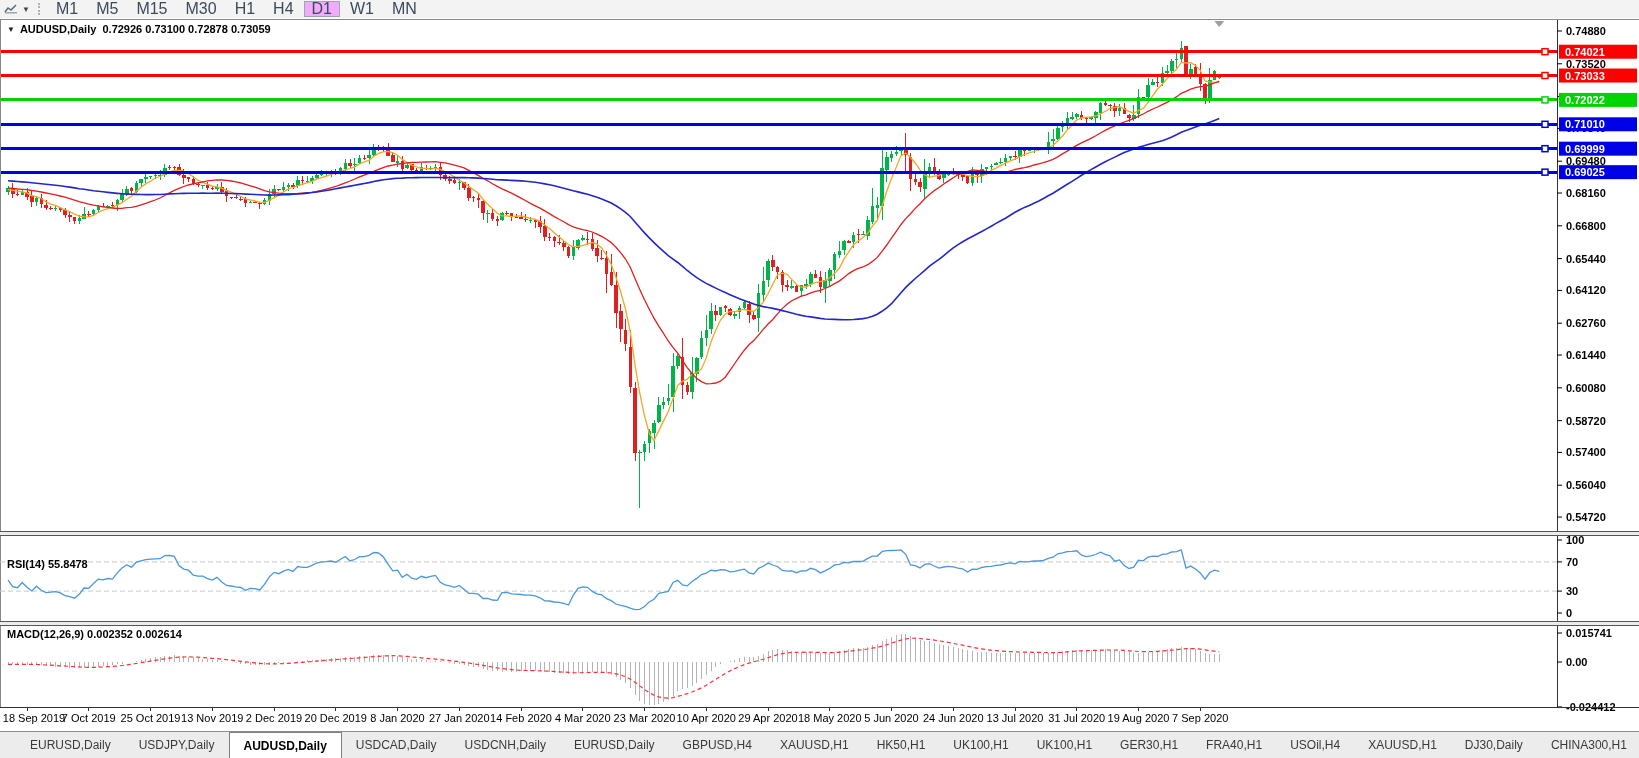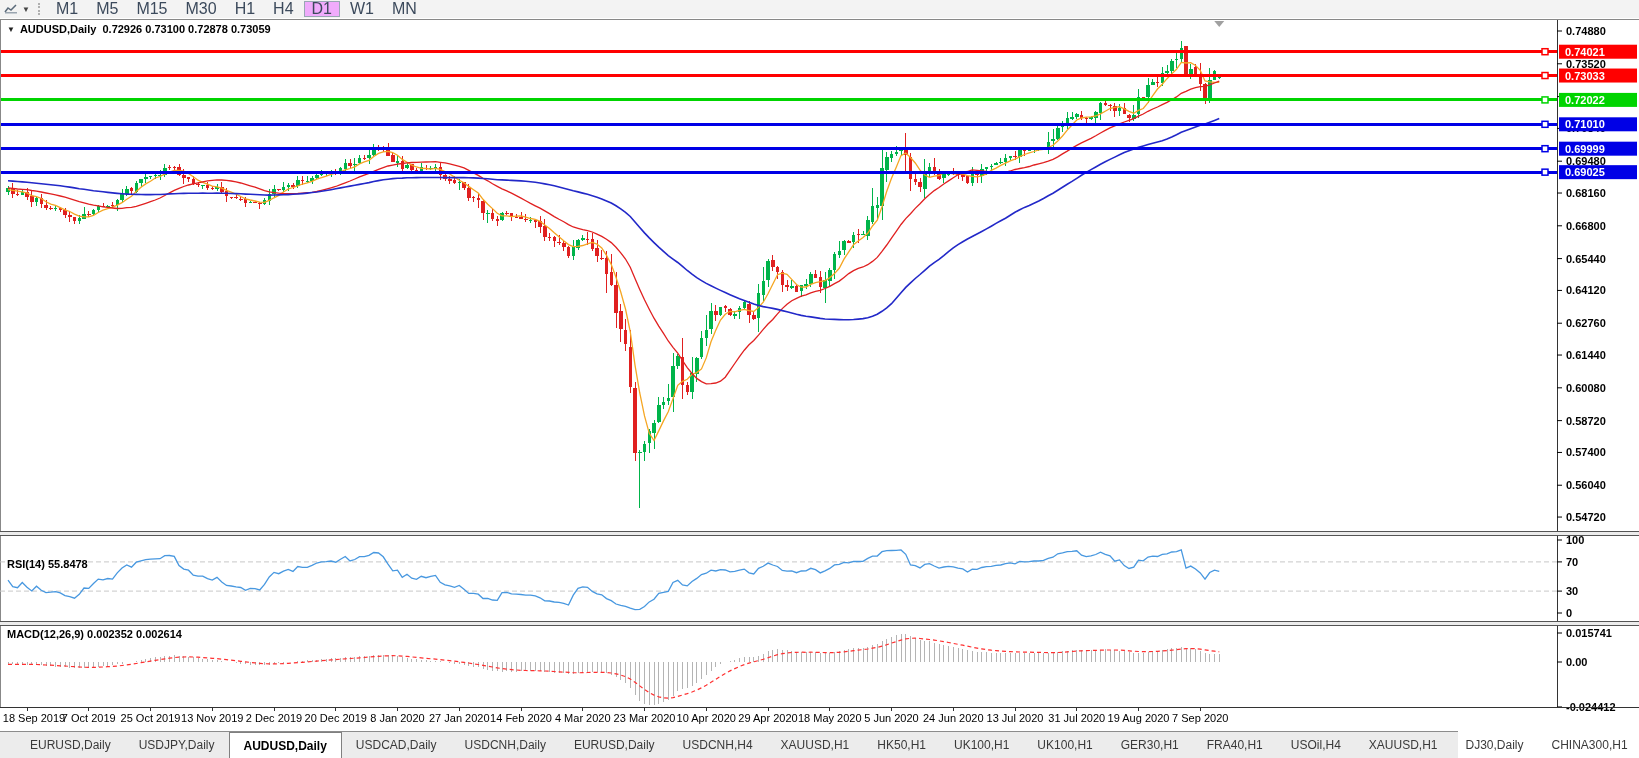--- a/index.html
+++ b/index.html
@@ -12,21 +12,21 @@
   .caret{font-size:8px;color:#444;margin-right:4px;}
   .grip{height:12px;border-left:2px dotted #b0b0b0;margin:0 6px 0 2px;}
   .tf{font-size:16px;color:#3c4a5c;padding:1px 7px;border:1px solid transparent;line-height:12px;cursor:default;}
   .tf.active{background:#f0abfc;border:1px solid #9aa7b5;}
   
   .chart-region{position:absolute;left:0;top:18px;width:1639px;height:713px;background:#fff;}
   svg text{font-family:"Liberation Sans",sans-serif;}
   .ov{position:absolute;font-size:11px;font-weight:bold;color:#000;white-space:pre;z-index:5;}
   .ov .tri{font-size:8px;vertical-align:1px;margin-right:5px;color:#222;}
   
-  .tabbar{position:absolute;left:0;top:731px;width:1458px;height:27px;background:#ececec;
+  .tabbar{position:absolute;left:0;top:731px;width:1639px;height:27px;background:#ececec;
     border-top:1px solid #8c8c8c;display:flex;align-items:stretch;padding-left:16px;box-sizing:border-box;}
   .tab{font-size:12px;color:#3a3a3a;display:flex;align-items:center;padding:0 14px;cursor:default;}
   .tab.active{background:#fff;border:1px solid #808080;border-bottom:none;font-weight:bold;color:#000;}
   .tabdiv{width:1px;background:#bdbdbd;margin:6px 0;}
 </style>
 </head>
 <body>
 
 <div id="app">
 
@@ -735,21 +735,21 @@
       <span class="tab">EURUSD,Daily</span>
       <span class="tabdiv"></span>
       <span class="tab">USDJPY,Daily</span>
       <span class="tab active">AUDUSD,Daily</span>
       <span class="tab">USDCAD,Daily</span>
       <span class="tabdiv"></span>
       <span class="tab">USDCNH,Daily</span>
       <span class="tabdiv"></span>
       <span class="tab">EURUSD,Daily</span>
       <span class="tabdiv"></span>
-      <span class="tab">USDCNH,H4</span>
+      <span class="tab">GBPUSD,H4</span>
       <span class="tabdiv"></span>
       <span class="tab">XAUUSD,H1</span>
       <span class="tabdiv"></span>
       <span class="tab">HK50,H1</span>
       <span class="tabdiv"></span>
       <span class="tab">UK100,H1</span>
       <span class="tabdiv"></span>
       <span class="tab">UK100,H1</span>
       <span class="tabdiv"></span>
       <span class="tab">GER30,H1</span>

